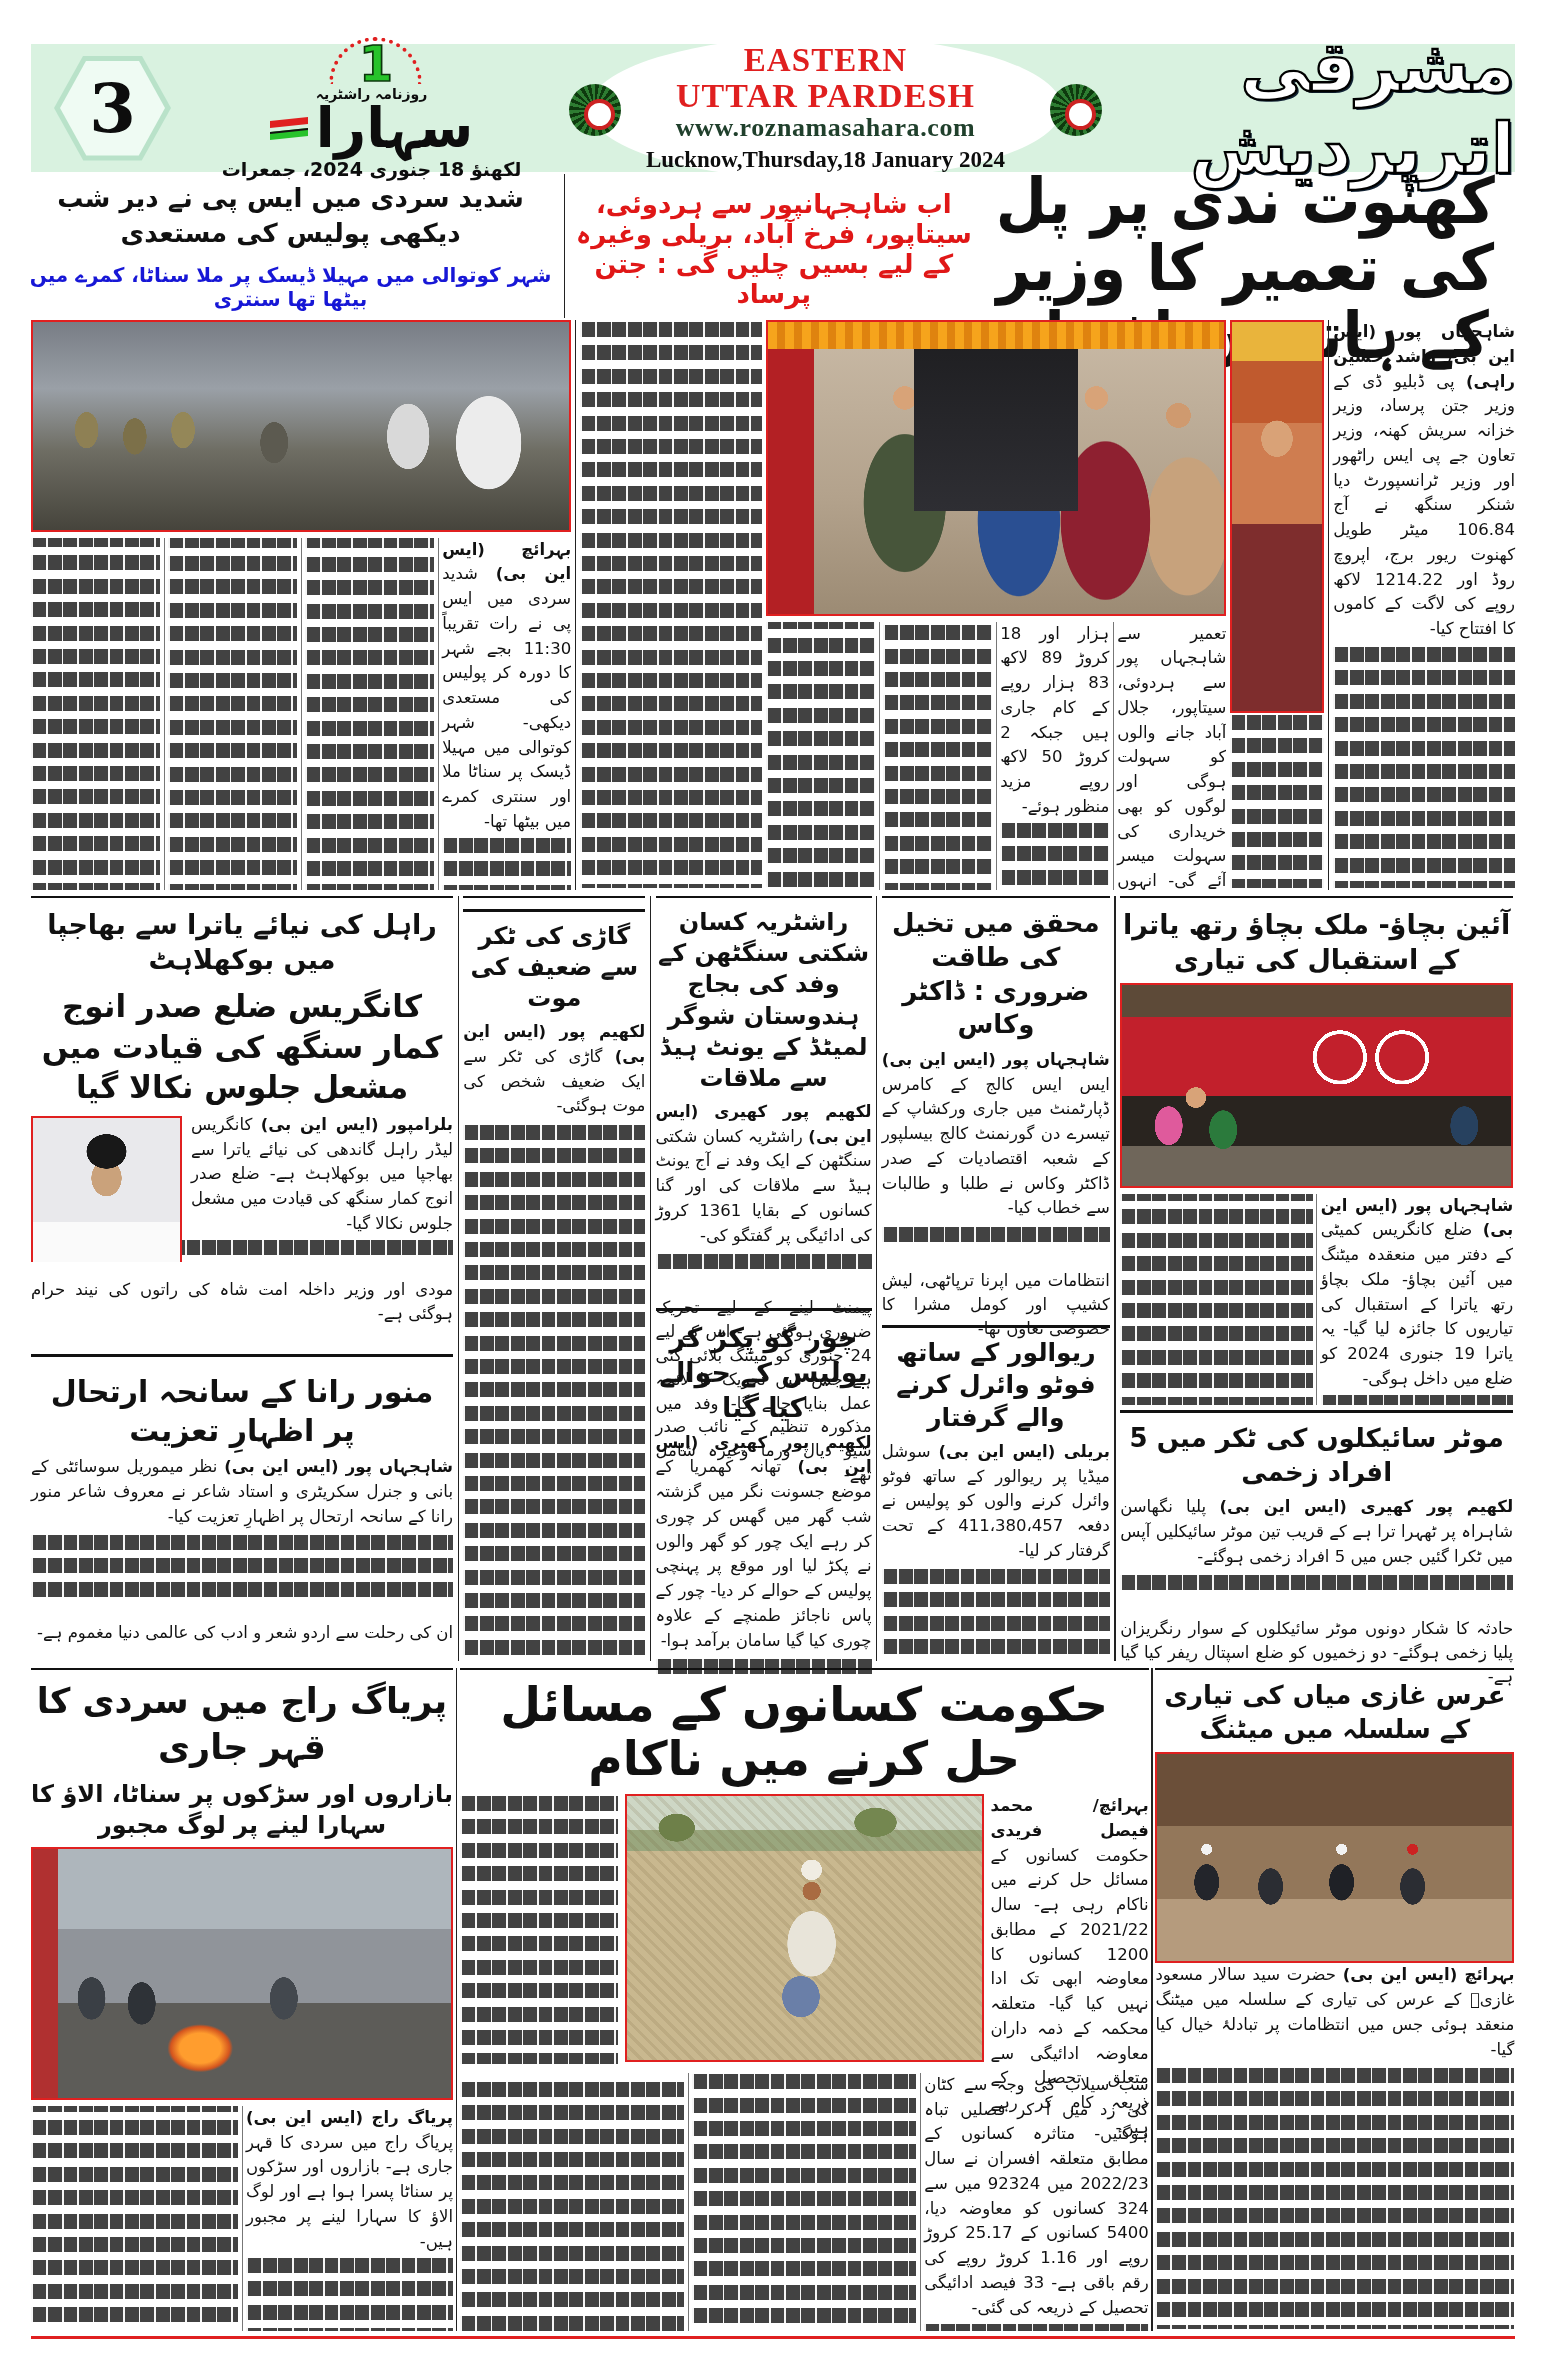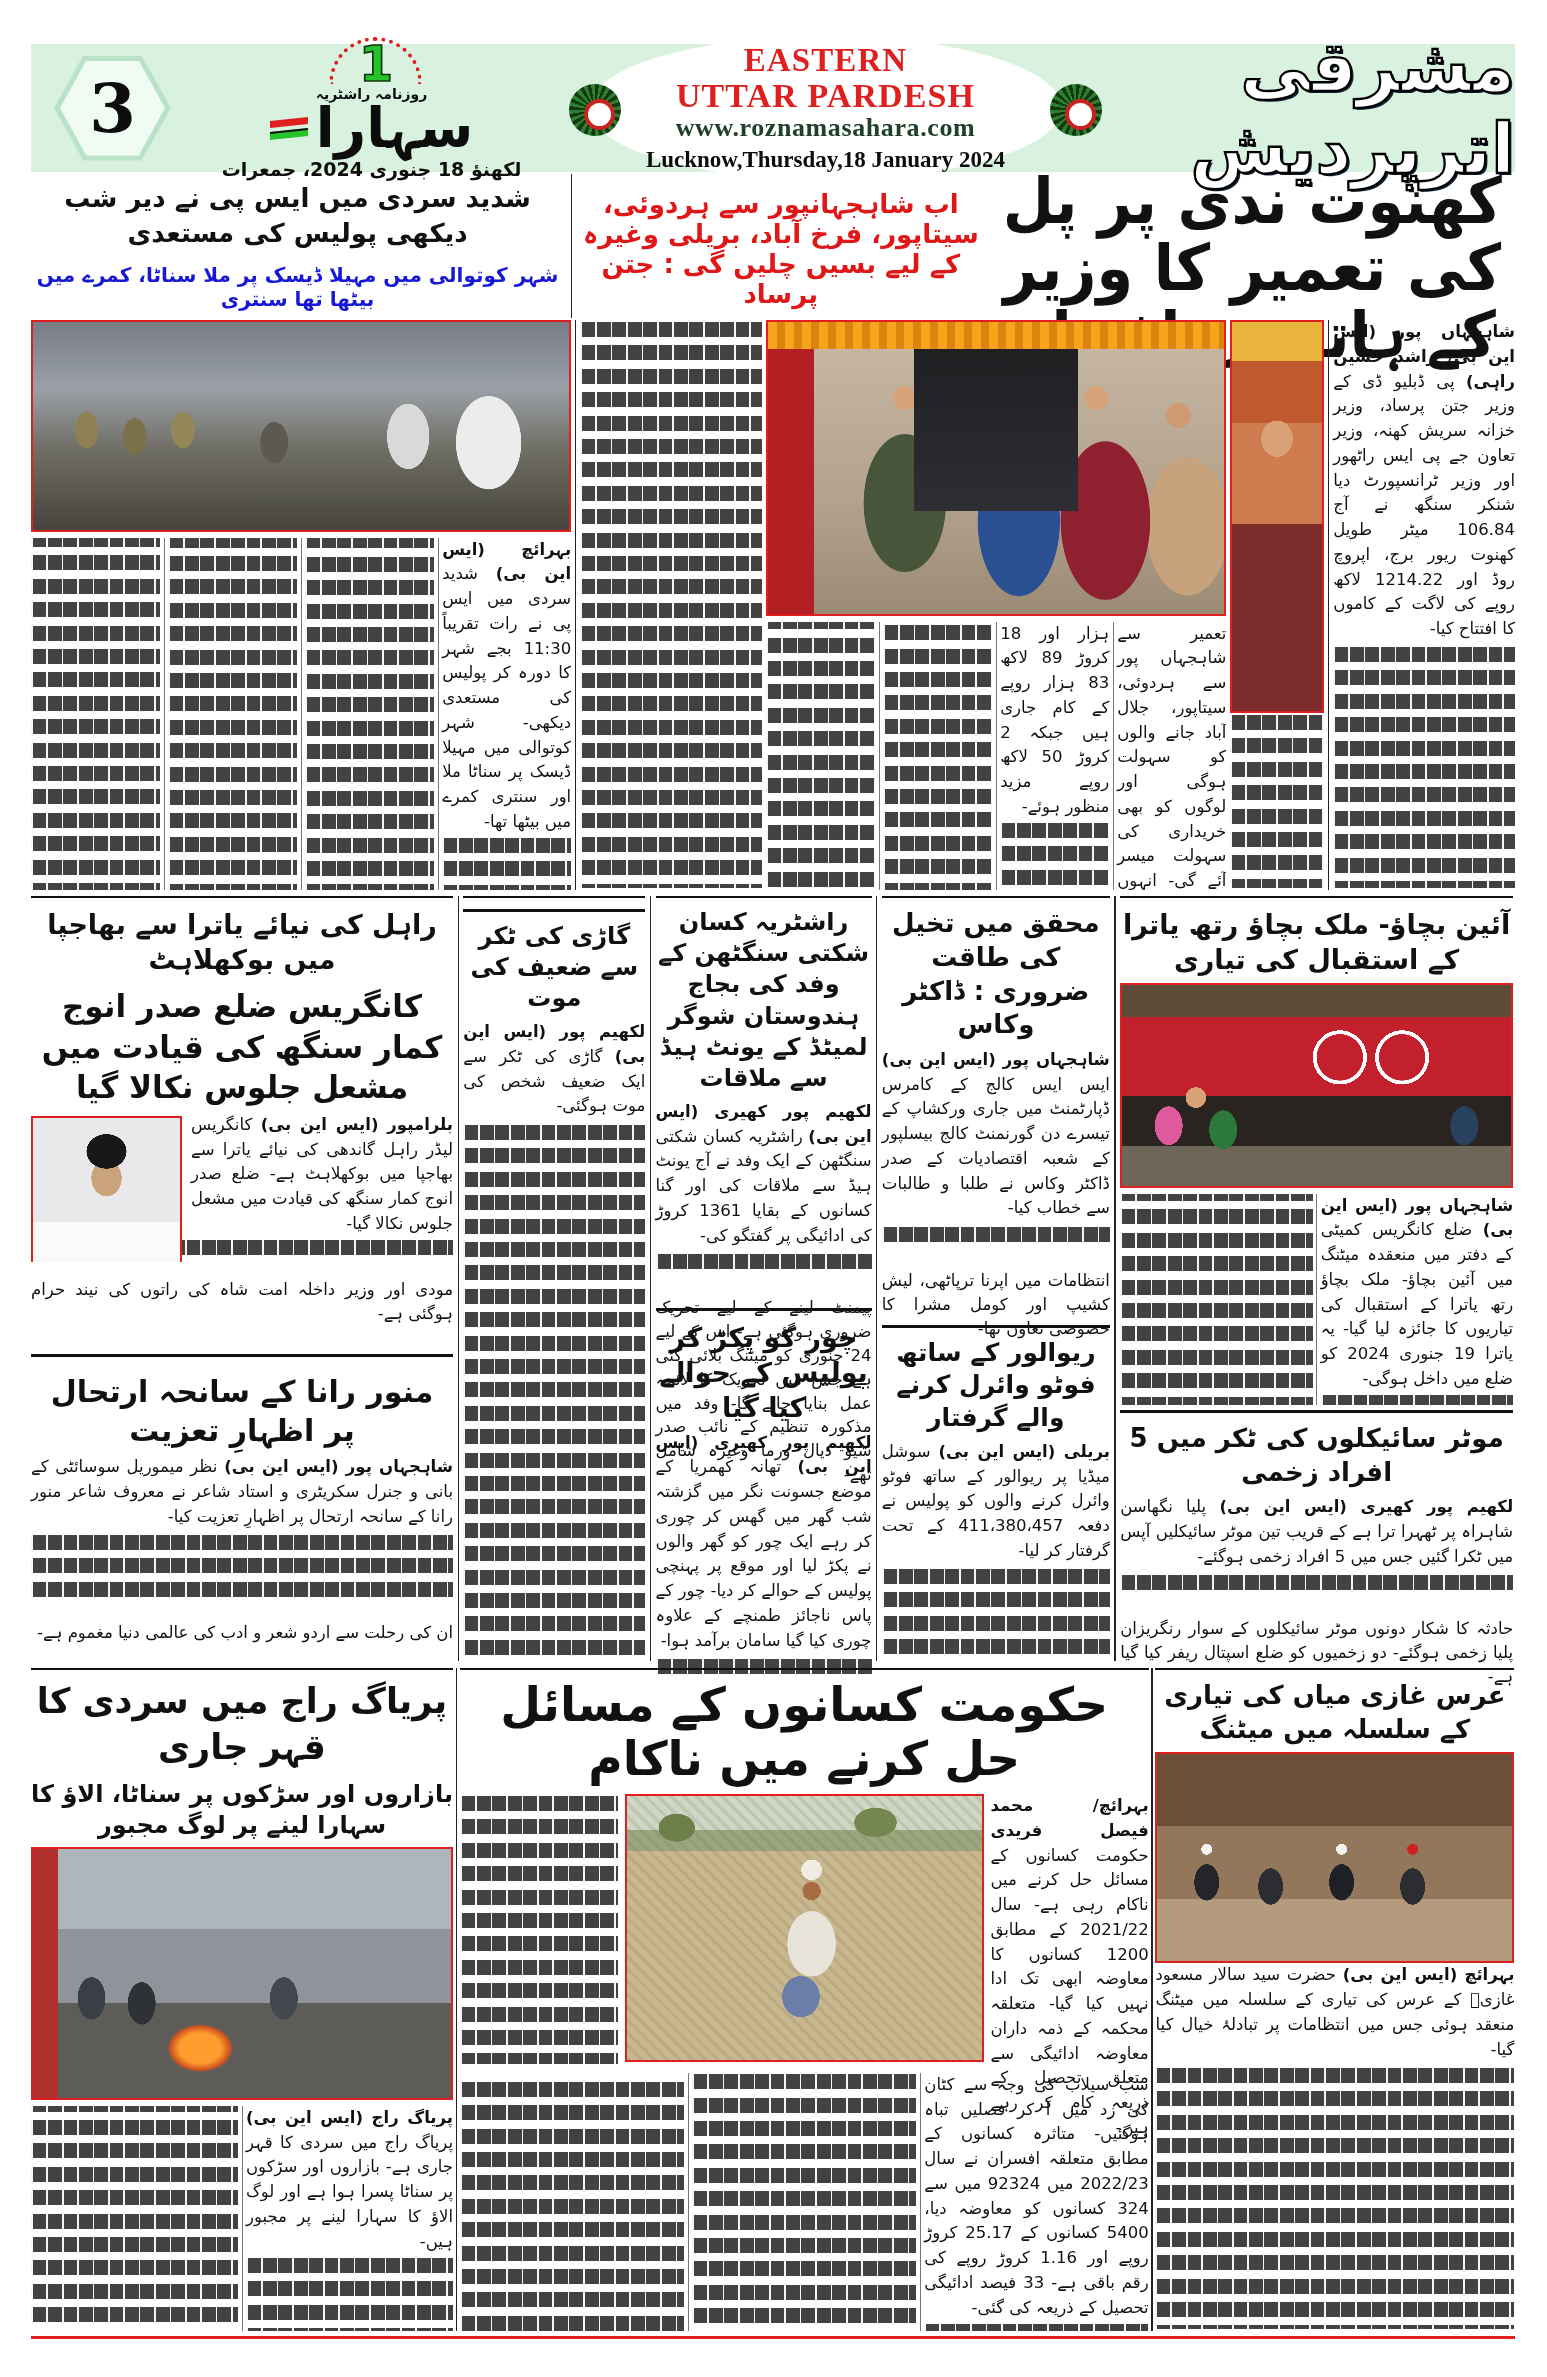--- a/index.html
+++ b/index.html
@@ -35,21 +35,21 @@
   .site{font-size:26px;font-weight:bold;color:#20402c;letter-spacing:0.6px;}
   .dateen{font-size:23px;font-weight:bold;color:#0d0d0d;margin-top:3.4px;}
   .rosette{position:absolute;width:52px;height:52px;border-radius:50%;
            background:repeating-conic-gradient(#0e3a0e 0 9deg,#2e7d32 9deg 18deg);z-index:3;}
   .rosette i{position:absolute;left:15px;top:15px;width:23px;height:23px;border-radius:50%;background:#fff;border:4.6px solid #c22;}
   .ros-l{left:-3.4px;top:40px;} .ros-r{right:-23px;top:40px;}
   .bh-right{flex:1;display:flex;align-items:center;justify-content:center;}
   .mast-ur{font-size:70px;font-weight:900;color:#fff;-webkit-text-stroke:2.3px #000;
            text-shadow:2.3px 2.3px 0 #123;letter-spacing:1.1px;}
   
-  .band-title{position:absolute;left:31px;top:174px;width:1484px;height:144px;display:flex;}
+  .band-title{position:absolute;left:24px;top:174px;width:1484px;height:144px;display:flex;}
   .bt-left{width:541px;border-right:1.1px solid #222;display:flex;flex-direction:column;justify-content:center;gap:12.5px;padding-right:6.8px;box-sizing:border-box;}
   .lt-h{font-size:26px;font-weight:bold;text-align:center;line-height:1.35;}
   .lt-s{font-size:20px;font-weight:bold;color:#1717d6;text-align:center;}
   .bt-right{flex:1;display:flex;flex-direction:row;justify-content:center;}
   .lead-h{font-size:59px;font-weight:900;text-align:center;line-height:1.05;transform:scaleY(1.08);}
   .lead-s{font-size:26px;font-weight:bold;color:#e01717;text-align:center;margin-top:15px;}
   
   .bodytx{font-size:16.5px;line-height:1.5;text-align:justify;margin:0 0 3.4px 0;}
   .dl{font-weight:800;}
   .fillstripes{background-image:

